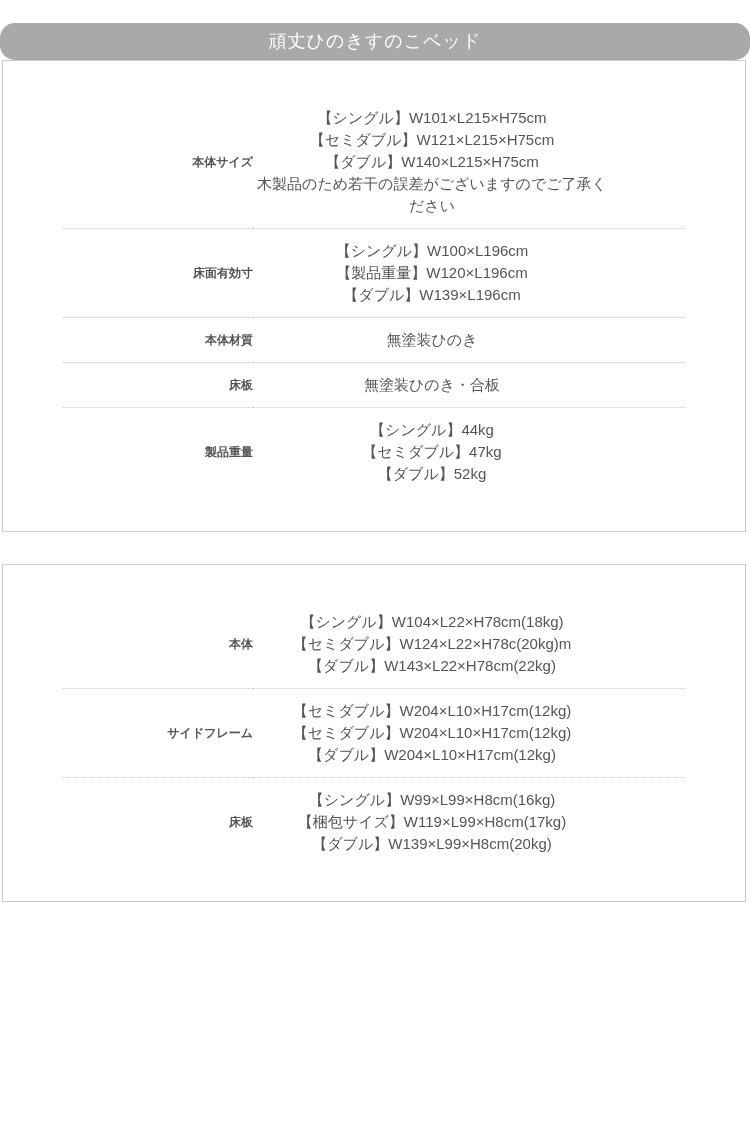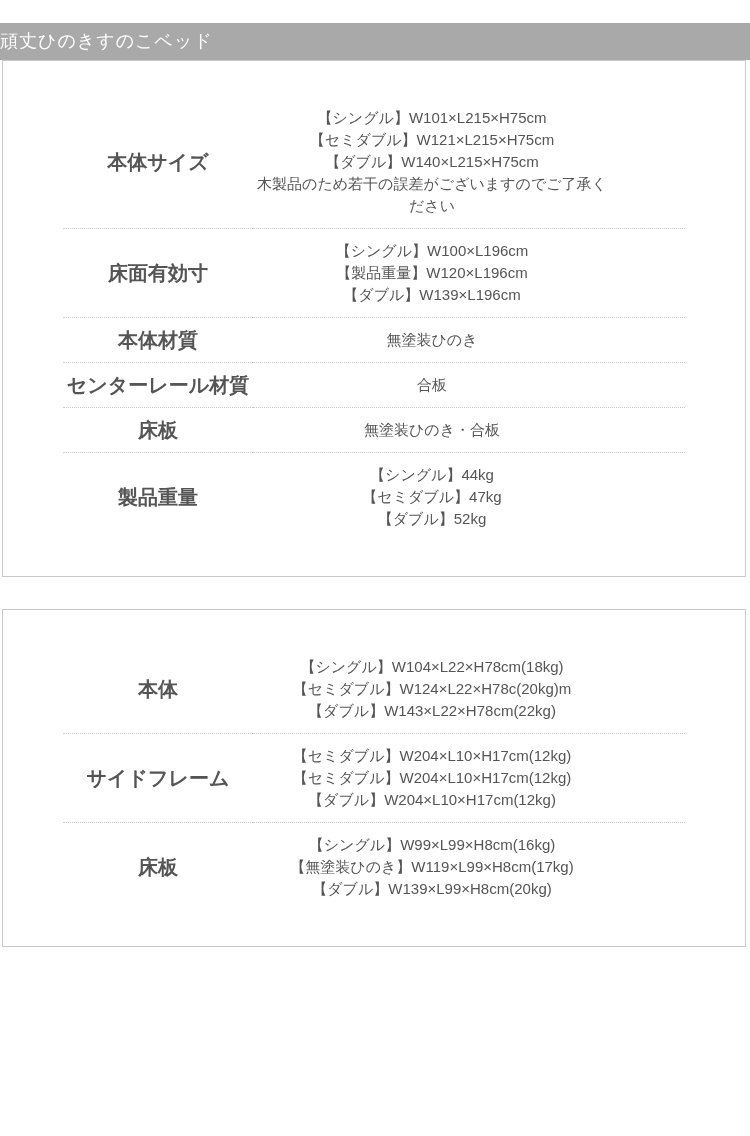--- a/index.html
+++ b/index.html
@@ -18,45 +18,47 @@
     font-family:"Liberation Sans","DejaVu Sans",sans-serif;
     color:var(--text);
     overflow:hidden;
   }
   .page{padding-top:23px;}
   .section-header{
     height:37px;
     line-height:37px;
     background:var(--header-bg);
     color:var(--header-text);
+    text-align:center;
     font-size:18px;
     letter-spacing:1px;
+    border-radius:15px;
   }
   .section-body{
     border:1px solid var(--body-border);
     margin:0 4px 0 2px;
     padding:35px 60px;
     background:#ffffff;
   }
   table.spec-table{
     width:100%;
     border-collapse:collapse;
   }
   tr.spec-row{
     border-bottom:1px dotted var(--divider);
   }
   tr.spec-row:last-child{
     border-bottom:none;
   }
   th.spec-label{
     width:190px;
     padding:11px 0;
-    font-size:20px;
+    font-size:12px;
     font-weight:bold;
-    text-align:center;
+    text-align:right;
     vertical-align:middle;
     line-height:22px;
     color:var(--text);
   }
   td.spec-value{
     padding:11px 0;
     font-size:15px;
     font-weight:normal;
     text-align:center;
     vertical-align:middle;
@@ -104,28 +106,20 @@
 
   <tr class="spec-row">
     <th class="spec-label">本体材質</th>
     <td class="spec-value">
       <div class="value-inner">
                   <div class="value-line">無塗装ひのき</div>
                 </div>
     </td>
   </tr>
 
-  <tr class="spec-row">
-    <th class="spec-label">センターレール材質</th>
-    <td class="spec-value">
-      <div class="value-inner">
-                  <div class="value-line">合板</div>
-                </div>
-    </td>
-  </tr>
 
   <tr class="spec-row">
     <th class="spec-label">床板</th>
     <td class="spec-value">
       <div class="value-inner">
                   <div class="value-line">無塗装ひのき・合板</div>
                 </div>
     </td>
   </tr>
 
@@ -172,21 +166,21 @@
                   <div class="value-line">【ダブル】W204×L10×H17cm(12kg)</div>
                 </div>
     </td>
   </tr>
 
   <tr class="spec-row">
     <th class="spec-label">床板</th>
     <td class="spec-value">
       <div class="value-inner">
                   <div class="value-line">【シングル】W99×L99×H8cm(16kg)</div>
-                  <div class="value-line">【無塗装ひのき】W119×L99×H8cm(17kg)</div>
+                  <div class="value-line">【梱包サイズ】W119×L99×H8cm(17kg)</div>
                   <div class="value-line">【ダブル】W139×L99×H8cm(20kg)</div>
                 </div>
     </td>
   </tr>
 </tbody>
       </table>
     </div>
   </div>
 
 </div>

